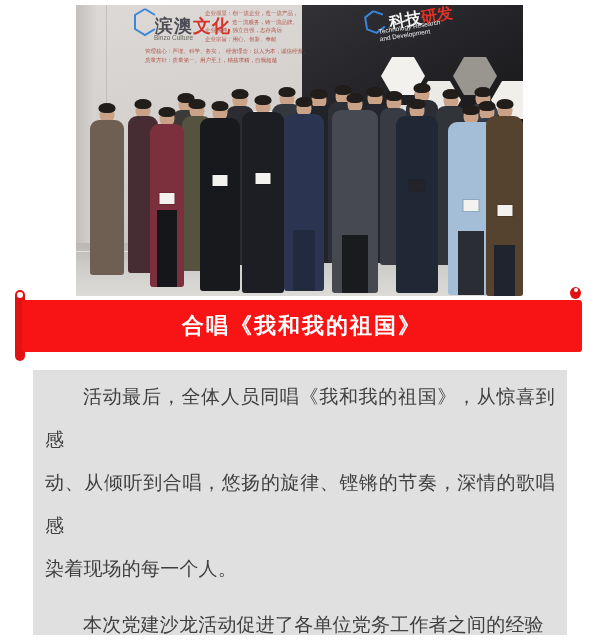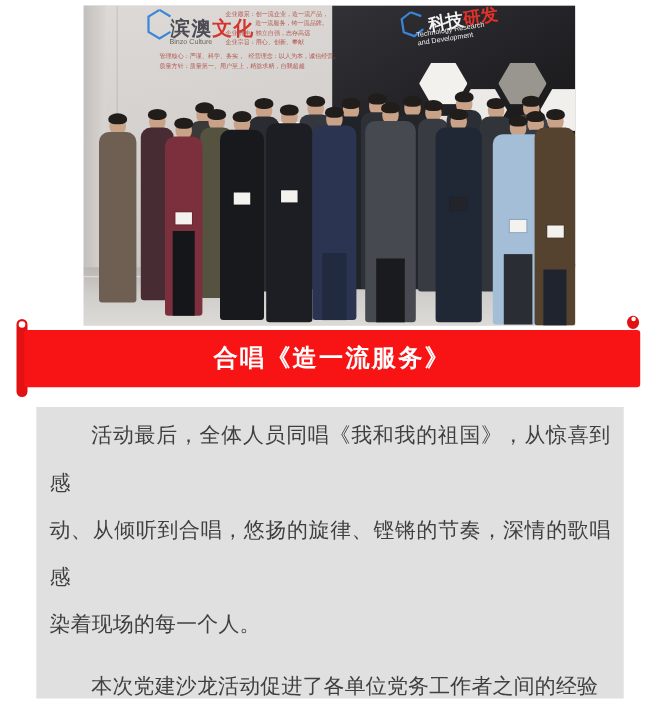--- a/index.html
+++ b/index.html
@@ -314,21 +314,21 @@
           <div class="torso" style="background:#55432f"></div>
           <div class="pants" style="top:144px;background:#20242e"></div>
           <div class="paper" style="top:104px;"></div>
         </div>
       </div>
   </div>
 
   <div class="ribbon-tail"></div>
   <div class="ribbon-hole-left"></div>
   <div class="banner">
-    <div class="banner-title">合唱《造一流服务》</div>
+    <div class="banner-title">合唱《我和我的祖国》</div>
   </div>
   <div class="ribbon-curl-right"></div>
   <div class="ribbon-hole-right"></div>
 
   <div class="panel">
     <div class="panel-inner" id="paras">
         <p class="para">活动最后，全体人员同唱《我和我的祖国》，从惊喜到感
 动、从倾听到合唱，悠扬的旋律、铿锵的节奏，深情的歌唱感
 染着现场的每一个人。</p>
         <p class="para">本次党建沙龙活动促进了各单位党务工作者之间的经验

